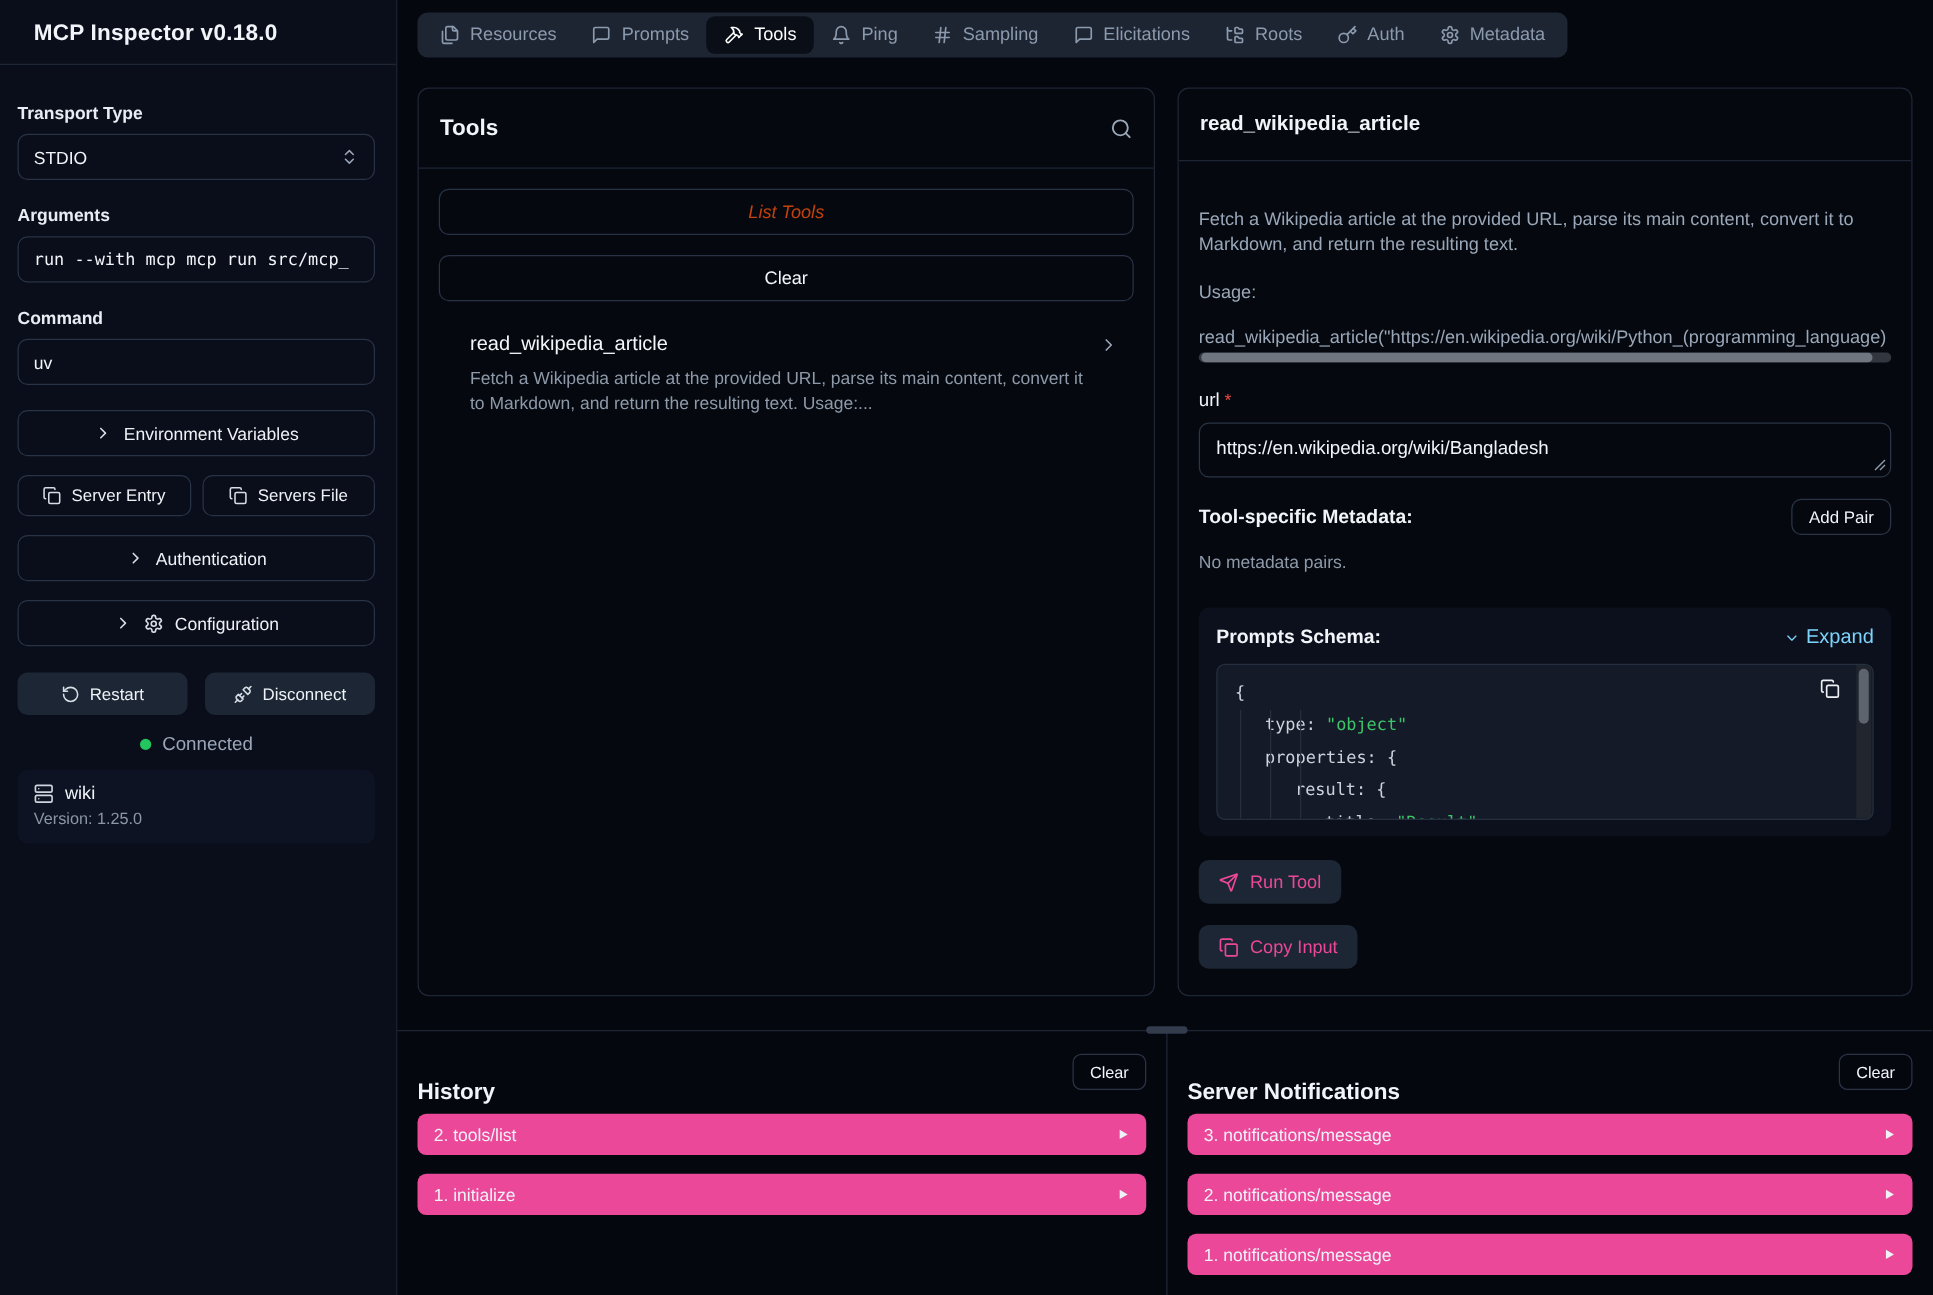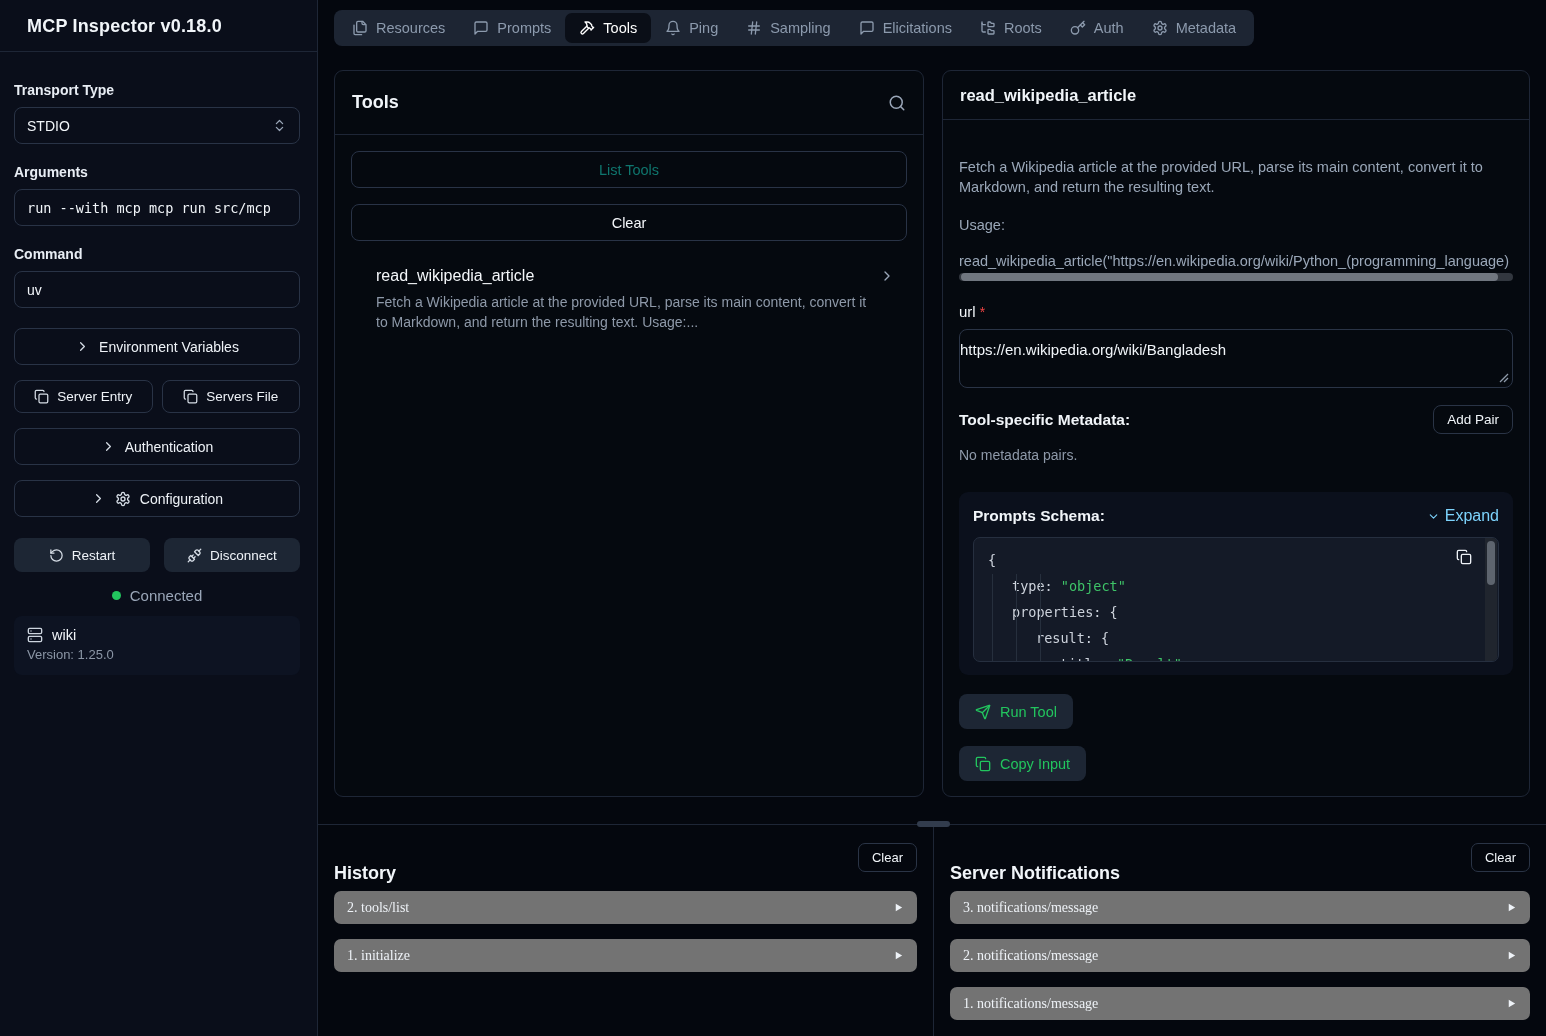--- a/index.html
+++ b/index.html
@@ -86,21 +86,21 @@
   .search-icn { color:#9aa6b8; cursor:pointer; }
 
   .tools-body { padding:16px; }
   .wide-btn {
     width:100%; height:37px; background:transparent;
     border:1px solid #293346; border-radius:8px;
     font-size:14.5px; font-weight:500; cursor:pointer;
     display:flex; align-items:center; justify-content:center;
     font-family:"Liberation Sans", sans-serif;
   }
-  .wide-btn.dim { color:#0f766e; margin-bottom:16px; }
+  .wide-btn.dim { color:#c2410c; margin-bottom:16px;font-style:italic; }
   .wide-btn.lit { color:#f4f7fa; }
   .tool-item { margin-top:22px; padding:4px 12px 4px 25px; cursor:pointer; position:relative; }
   .tool-item-head { display:flex; align-items:center; justify-content:space-between; }
   .tool-name { font-size:16px; color:#f4f7fa; }
   .tool-chevron { color:#9aa6b8; }
   .tool-desc {
     margin-top:7px; font-size:14px; line-height:20px; color:#8e99a9;
     max-width:500px;
     display:-webkit-box; -webkit-line-clamp:2; -webkit-box-orient:vertical; overflow:hidden;
   }
@@ -108,23 +108,23 @@
   
   .detail-body { padding:37px 16px 15px; position:relative; }
   .detail-desc { font-size:14.5px; line-height:20px; color:#9aa7b8; max-width:530px; }
   .usage-label { font-size:14.5px; color:#9aa7b8; margin-top:20px; }
   .usage-code { font-size:14.5px; color:#9aa7b8; margin-top:20px; white-space:nowrap; overflow:hidden; }
   .hscroll { margin-top:4px; height:8px; border-radius:4px; background:#32373f; position:relative; overflow:hidden; }
   .hscroll-thumb { position:absolute; left:2px; top:0; height:100%; width:97%; border-radius:4px; background:#70767f; }
   .url-row { margin-top:22px; font-size:15px; font-weight:500; }
   .req { color:#ef4444; margin-left:4px; font-size:14px; }
   .url-area {
-    margin-top:9px; width:100%; height:59px; resize:none;
+    margin-top:9px; width:100%; height:44px; resize:none;
     background:transparent; border:1px solid #2a3446; border-radius:8px;
-    color:#f1f5f9; font-size:15px; padding:11px 0;
+    color:#f1f5f9; font-size:15px; padding:11px 13px;
     font-family:"Liberation Sans", sans-serif; outline:none; display:block;
     position:relative;
   }
   .url-wrap { position:relative; }
   .resize-grip { position:absolute; right:4px; bottom:5px; color:#8e99a9; pointer-events:none; }
   .meta-row { margin-top:17px; display:flex; align-items:center; justify-content:space-between; }
   .meta-label { font-size:15.5px; font-weight:700; }
   .small-btn {
     height:29px; padding:0 13px; background:transparent;
     border:1px solid #2a3446; border-radius:8px; color:#f1f5f9;
@@ -145,21 +145,21 @@
   .code-line { line-height:26px; white-space:pre; }
   .code-str { color:#3ec468; }
   .code-guide { position:absolute; top:36px; bottom:0; width:1px; background:#262f3d; }
   .code-copy { position:absolute; top:11px; right:26px; color:#eef2f7; cursor:pointer; }
   .vscroll { position:absolute; top:0; right:1px; width:12px; height:100%; background:#20252e; }
   .vscroll-thumb { position:absolute; top:3px; left:2px; width:8px; height:36%; border-radius:4px; background:#5d646e; }
 
   .action-btn {
     margin-top:19px; height:35px; padding:0 16px;
     background:#1d2634; border:none; border-radius:8px;
-    color:#22c55e; font-size:14.5px; font-weight:500; cursor:pointer;
+    color:#ec4899; font-size:14.5px; font-weight:500; cursor:pointer;
     display:flex; align-items:center; gap:9px; font-family:"Liberation Sans", sans-serif;
   }
   .action-btn + .action-btn { margin-top:17px; }
 
   
   .splitter { margin-top:27px; height:1px; background:#1e2636; position:relative; }
   .splitter-grip {
     position:absolute; top:-3px; left:599px; width:33px; height:6px;
     background:#323c4d; border-radius:3px; cursor:row-resize;
   }
@@ -169,24 +169,24 @@
   .notif-pane { flex:1; }
   .bottom-head { display:flex; align-items:center; justify-content:space-between; height:30px; }
   .bottom-title { font-size:18px; font-weight:700;margin-top:32px; }
   .clear-btn {
     height:29px; padding:0 13px; background:transparent;
     border:1px solid #2a3446; border-radius:7px; color:#f1f5f9;
     font-size:13px; font-weight:500; cursor:pointer; font-family:"Liberation Sans", sans-serif;
   }
   .bottom-list { margin-top:19px; display:flex; flex-direction:column; gap:15px; }
   .log-item {
-    height:33px; background:#737373; border-radius:7px;
+    height:33px; background:#ec4899; border-radius:7px;
     display:flex; align-items:center; justify-content:space-between;
     padding:0 13px; cursor:pointer;
-    font-family:Liberation Serif, serif; font-size:14px; color:#eef2f7;
+    font-family:Liberation Sans, sans-serif; font-size:14px; color:#eef2f7;
   }
   .log-item .play { color:#eef2f7; }
 </style>
 </head>
 <body>
 
 <aside class="sidebar">
   <div class="sb-header">
     <div class="sb-title">MCP Inspector v0.18.0</div>
   </div>

